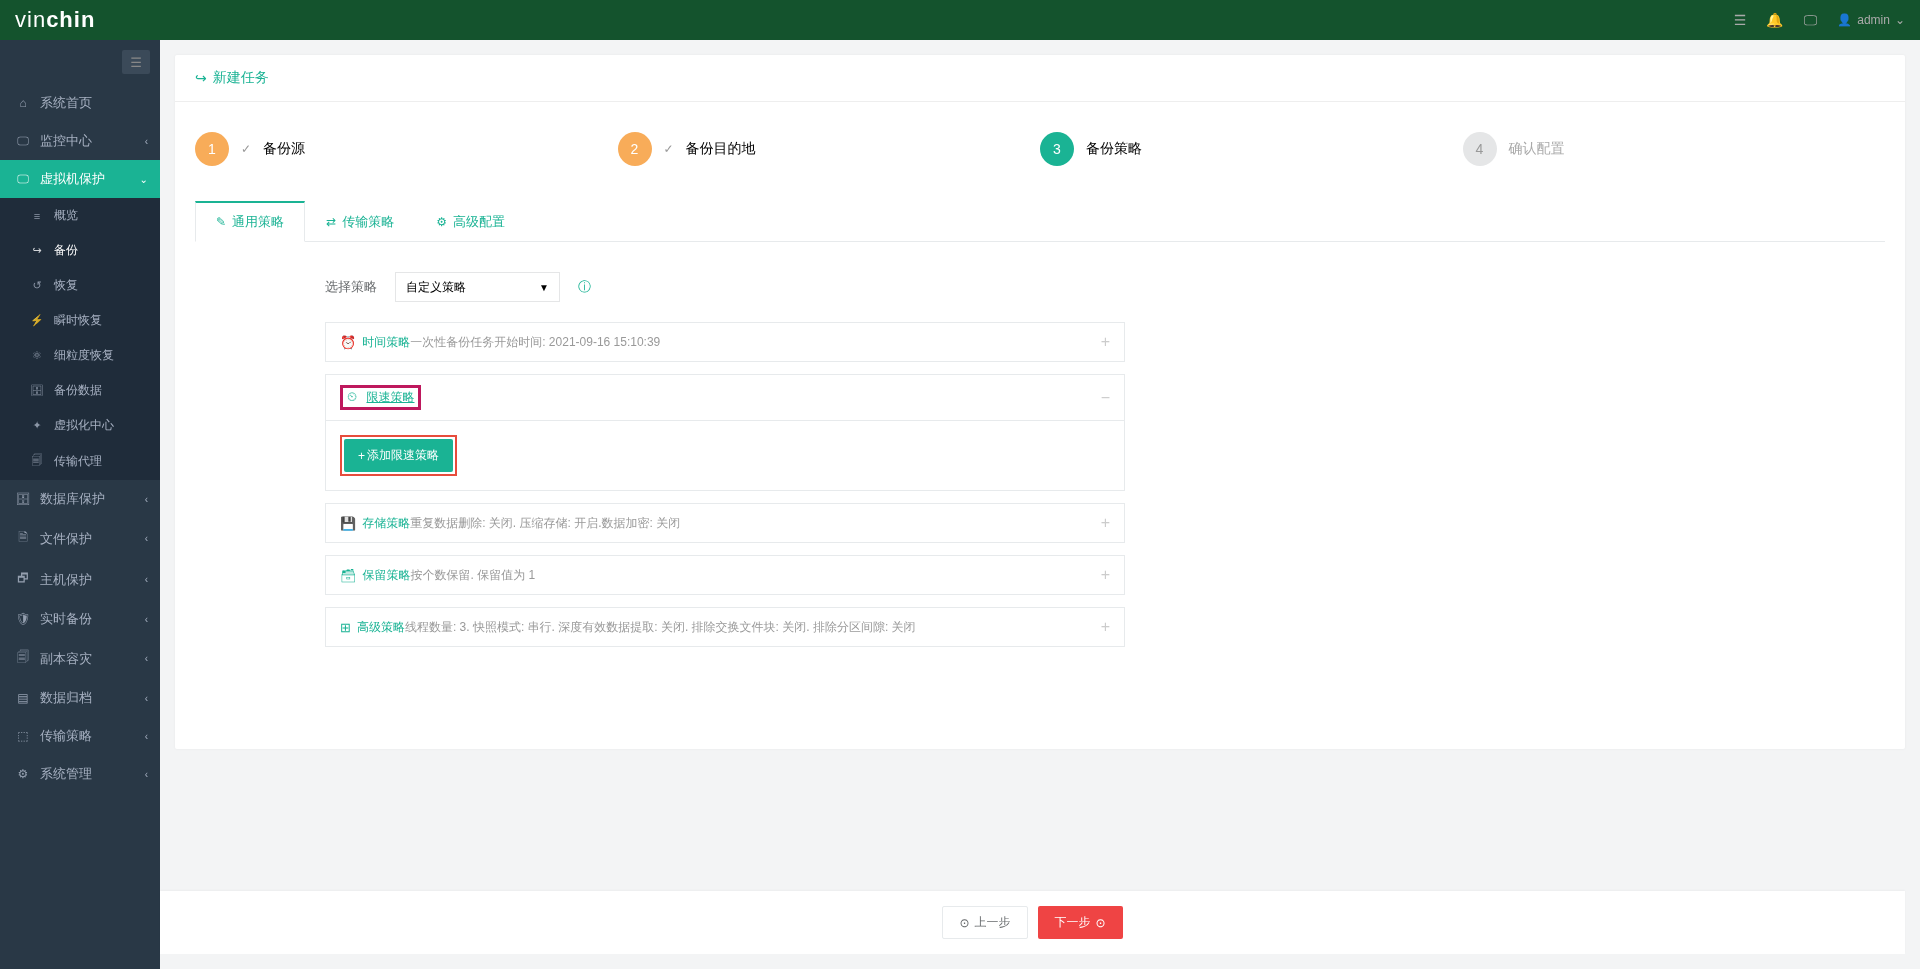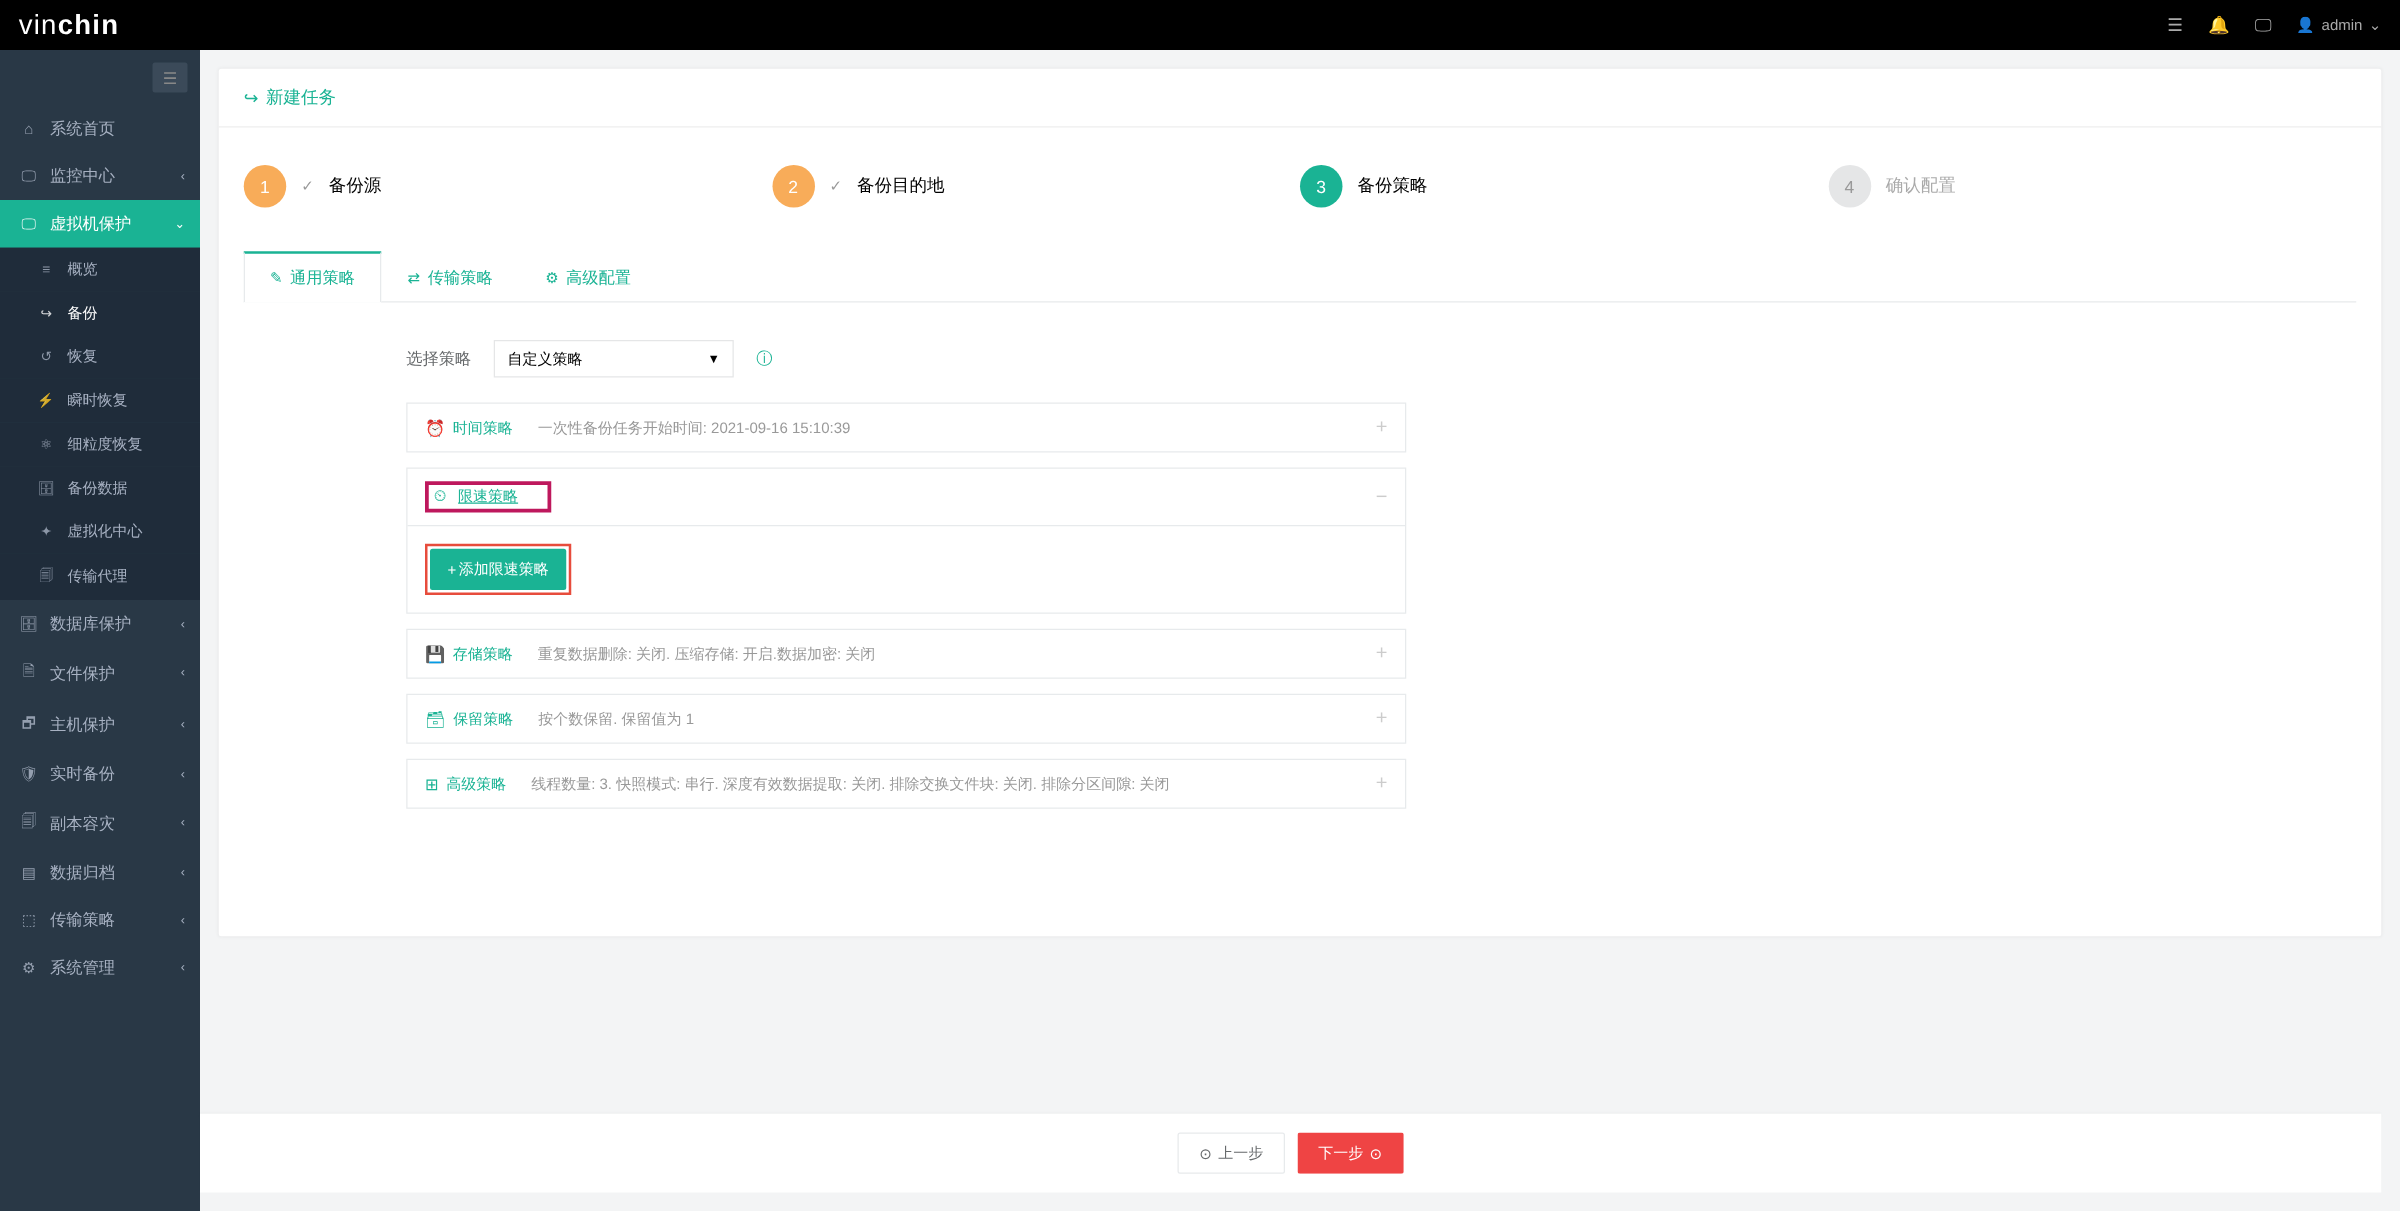--- a/index.html
+++ b/index.html
@@ -1,17 +1,17 @@
 <!DOCTYPE html>
 <html><head>
 <meta charset="utf-8">
 <style>
 *{margin:0;padding:0;box-sizing:border-box;font-family:-apple-system,BlinkMacSystemFont,"Segoe UI",Arial,sans-serif}
 body{background:#f3f4f5;overflow:hidden}
-.topbar{height:40px;background:#000000;display:flex;align-items:center;justify-content:space-between;padding:0 15px}
+.topbar{height:40px;background:#14532d;display:flex;align-items:center;justify-content:space-between;padding:0 15px}
 .logo{color:#fff;font-size:22px;font-weight:300;letter-spacing:1px}
 .logo b{font-weight:600}
 .top-icons{display:flex;gap:20px;align-items:center;color:#aaa}
 .top-icons .ico{cursor:pointer;font-size:14px}
 .user-menu{display:flex;align-items:center;gap:5px;cursor:pointer;font-size:12px}
 .sidebar{width:160px;background:#293846;height:calc(100vh - 40px);position:fixed;left:0;top:40px;color:#a7b1c2;font-size:13px}
 .sidebar-toggle{display:flex;justify-content:flex-end;padding:10px}
 .sidebar-toggle .tgl{width:28px;height:24px;background:#3b4a59;display:flex;align-items:center;justify-content:center;color:#888;cursor:pointer;border-radius:2px}
 .nav-item{padding:10px 14px;display:flex;align-items:center;cursor:pointer;position:relative}
 .nav-item.active{background:#1ab394;color:#fff}
@@ -34,28 +34,28 @@
 .step-lbl{color:#000000;font-size:14px}
 .step.pending .step-lbl{color:#aaa}
 .tabs{display:flex;border-bottom:1px solid #e7eaec;margin-top:5px}
 .tab{padding:10px 20px;cursor:pointer;font-size:13px;display:flex;align-items:center;gap:6px;color:#888;border:1px solid transparent;margin-bottom:-1px}
 .tab.active{color:#1ab394;border:1px solid #e7eaec;border-bottom:1px solid #fff;border-top:2px solid #1ab394;background:#fff}
 .tab:not(.active){color:#1ab394}
 .tab .tic{font-size:12px}
 .form-area{padding:30px 0 0 130px}
 .form-row{display:flex;align-items:center;gap:18px;margin-bottom:20px}
 .form-label{font-size:13px;color:#676a6c}
-.select-box{width:192px;height:30px;border:1px solid #e5e6e7;padding:0 10px;font-size:12px;display:flex;align-items:center;justify-content:space-between;cursor:pointer;background:#fff}
+.select-box{width:165px;height:30px;border:1px solid #e5e6e7;padding:0 10px;font-size:12px;display:flex;align-items:center;justify-content:space-between;cursor:pointer;background:#fff}
 .select-box .caret{font-size:10px}
 .info-ic{color:#1ab394;font-size:13px;cursor:pointer}
 .accordion{width:800px}
 .acc-item{border:1px solid #e7eaec;margin-bottom:12px;background:#fff}
 .acc-head{padding:10px 14px;display:flex;align-items:center;cursor:pointer;font-size:12px}
 .acc-head .aic{color:#1ab394;margin-right:6px;font-size:13px}
-.acc-head .atitle{color:#1ab394;margin-right:20px}
+.acc-head .atitle{color:#1ab394;margin-right:0}
 .acc-head .adesc{color:#999;flex:1}
 .acc-head .atoggle{color:#ccc;font-size:16px;font-weight:300}
 .acc-body{padding:14px;border-top:1px solid #e7eaec}
 .highlight-title{border:3px solid #be185d;padding:1px 4px}
 .highlight-title .atitle{text-decoration:underline}
 .btn-add{background:#1ab394;color:#fff;border:none;padding:8px 14px;font-size:12px;cursor:pointer;border-radius:2px;display:inline-flex;align-items:center;gap:2px}
 .btn-add-wrap{border:2px solid #e74c3c;display:inline-block;padding:2px}
 .footer{position:fixed;bottom:15px;left:160px;right:15px;background:#fff;padding:15px;display:flex;justify-content:center;gap:10px;box-shadow:0 -1px 2px rgba(0,0,0,.03)}
 .btn{padding:7px 16px;font-size:12px;cursor:pointer;border-radius:2px;display:inline-flex;align-items:center;gap:5px;border:1px solid transparent}
 .btn-default{background:#fff;border:1px solid #e7eaec;color:#676a6c}

